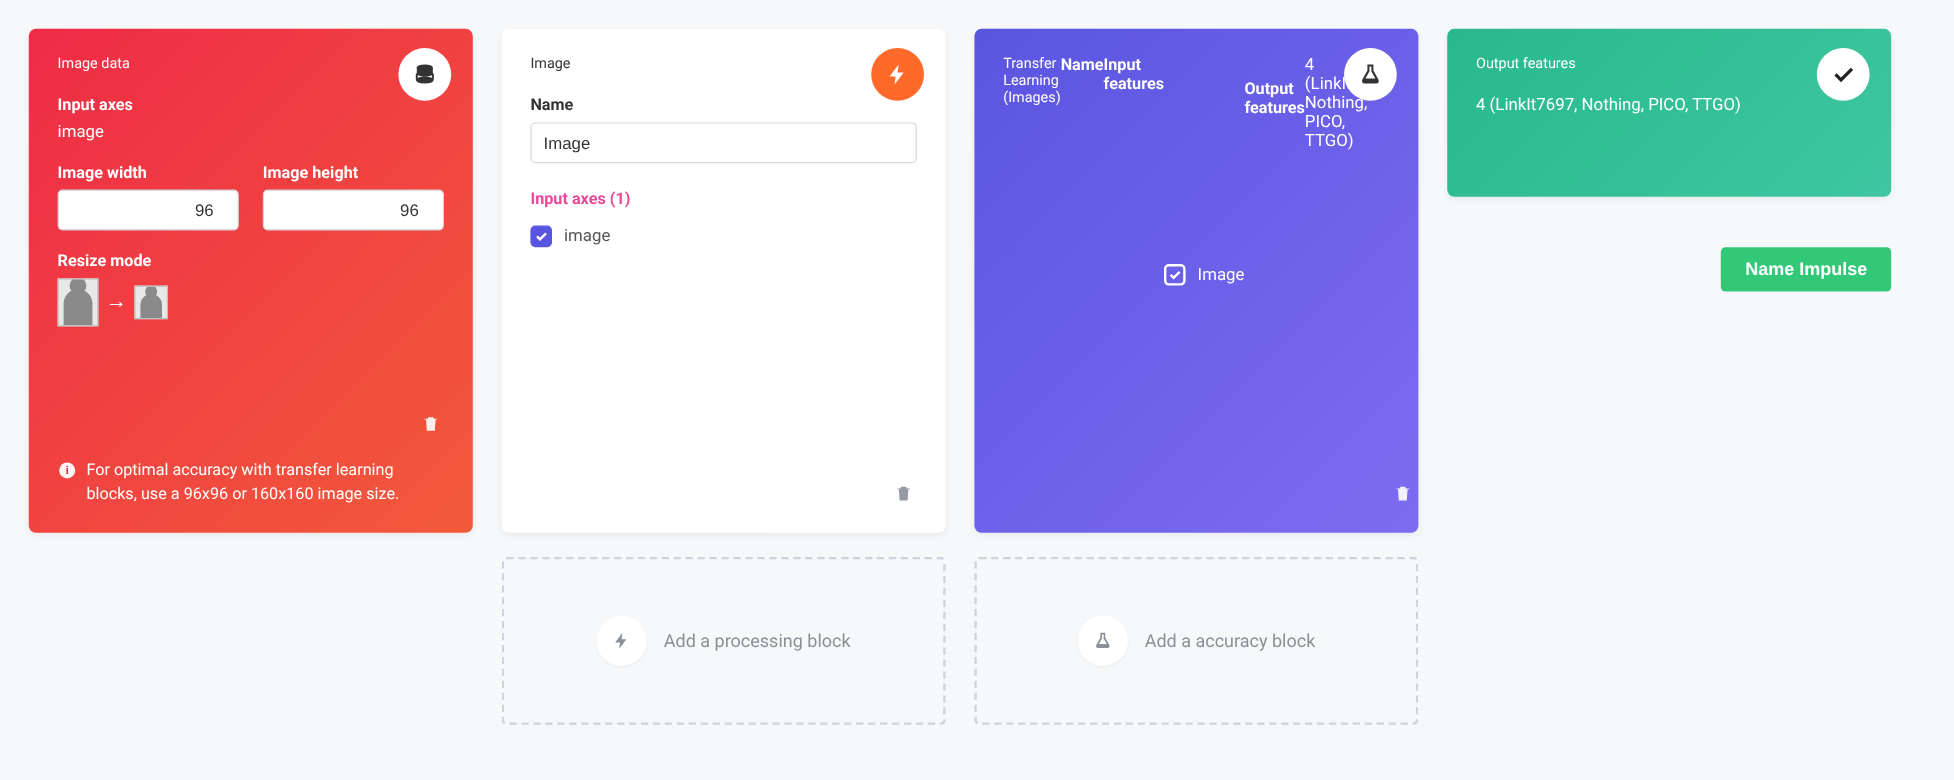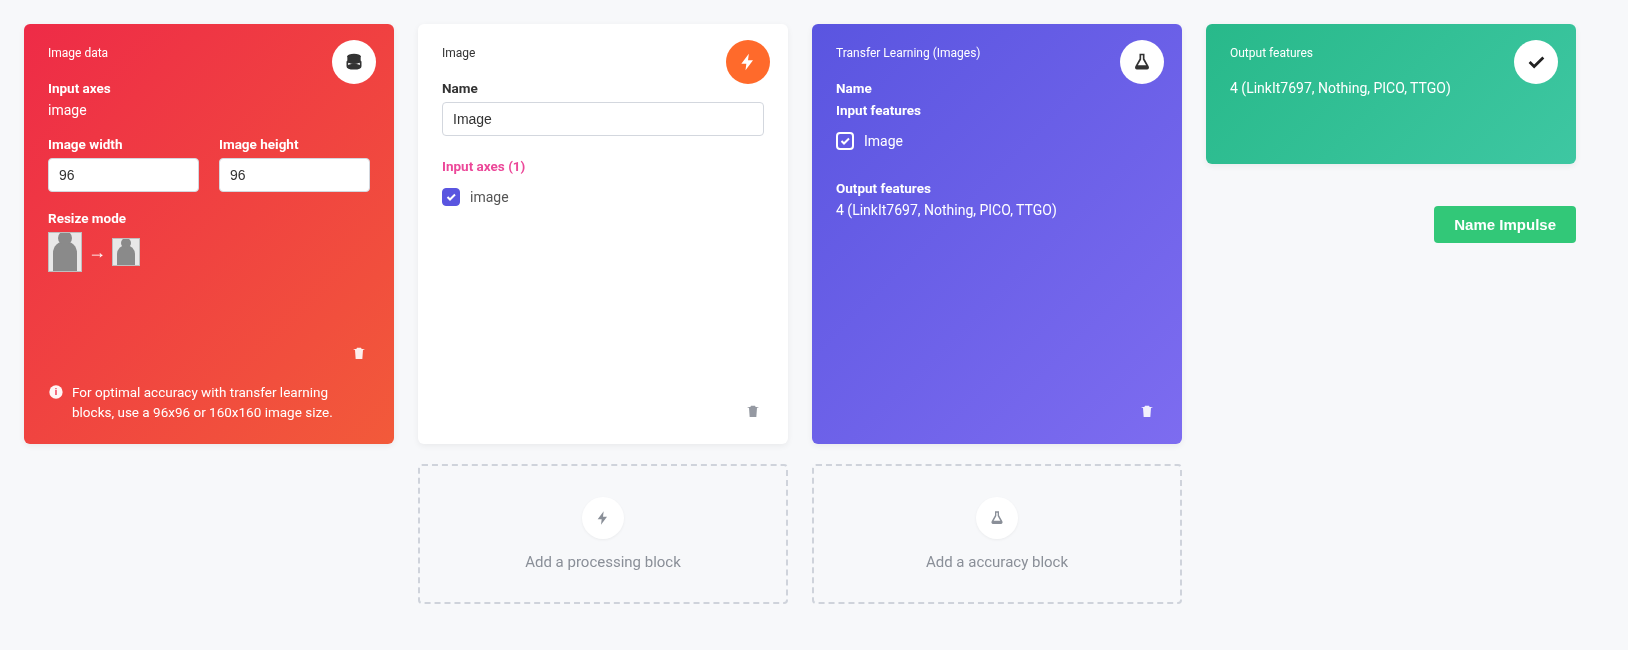--- a/index.html
+++ b/index.html
@@ -42,21 +42,21 @@
     min-height: 420px;
     display: flex;
     flex-direction: column;
   }
   
   .card-learning {
     background: linear-gradient(135deg, #5a55e0 0%, #7d6cf0 100%);
     color: #fff;
     min-height: 420px;
     display: flex;
-    flex-direction: column;
+    flex-direction: row;
   }
   
   .card-output {
     background: linear-gradient(135deg, #28b98a 0%, #3ec7a2 100%);
     color: #fff;
     min-height: 140px;
   }
   .card-title {
     font-size: 12px;
     font-weight: 400;
@@ -94,21 +94,21 @@
   .num-input, .text-input, .select-input {
     width: 100%;
     height: 34px;
     border: 1px solid #d3d7de;
     border-radius: 4px;
     padding: 0 10px;
     font-size: 14px;
     background: #fff;
     color: #333;
   }
-  .num-input { padding-right: 5px; }
+  .num-input { padding-right: 5px; text-align: right; }
   .select-input { appearance: auto; }
   .resize-row {
     display: flex;
     align-items: center;
     gap: 14px;
     margin-bottom: 18px;
   }
   .resize-left { flex: 1 1 0; }
   .resize-diagram {
     display: flex;
@@ -195,21 +195,21 @@
     justify-content: center;
     flex: 0 0 auto;
   }
   .chk-purple { background: #5a55e0; color: #fff; border: 1px solid #5a55e0; }
   .chk-outline { background: transparent; border: 2px solid #fff; color: #fff; }
   .add-card {
     border: 2px dashed #cfd3db;
     border-radius: 4px;
     height: 140px;
     display: flex;
-    flex-direction: column;
+    flex-direction: row;
     align-items: center;
     justify-content: center;
     gap: 14px;
     color: #8a8f98;
     cursor: pointer;
     background: transparent;
   }
   .add-icon-circle {
     width: 42px;
     height: 42px;

